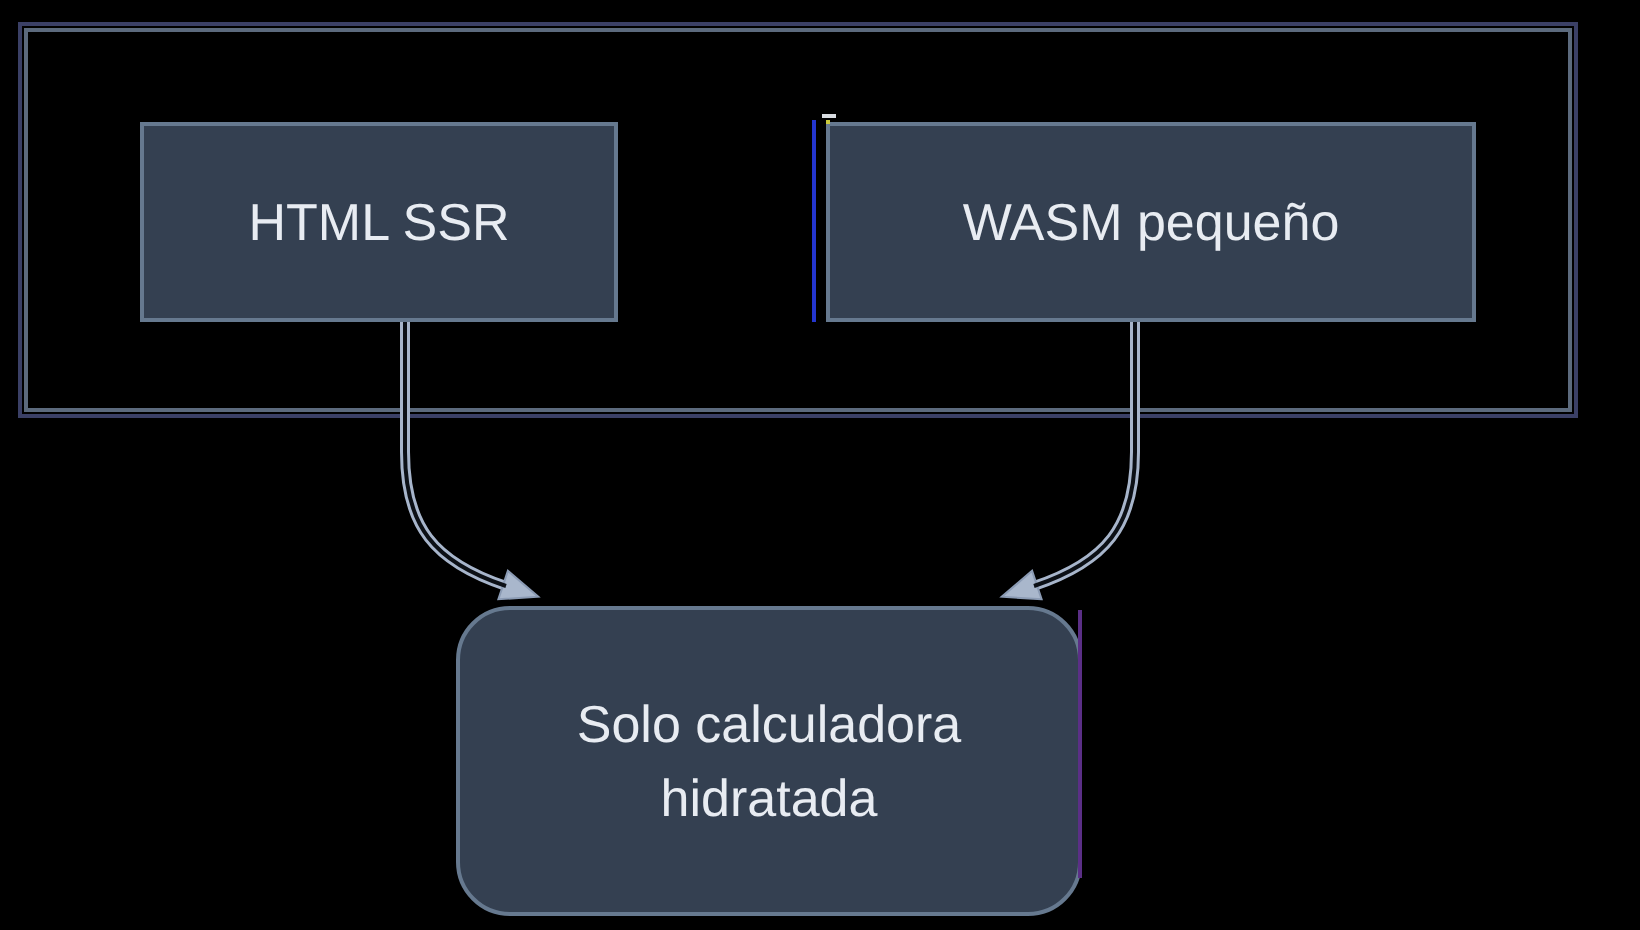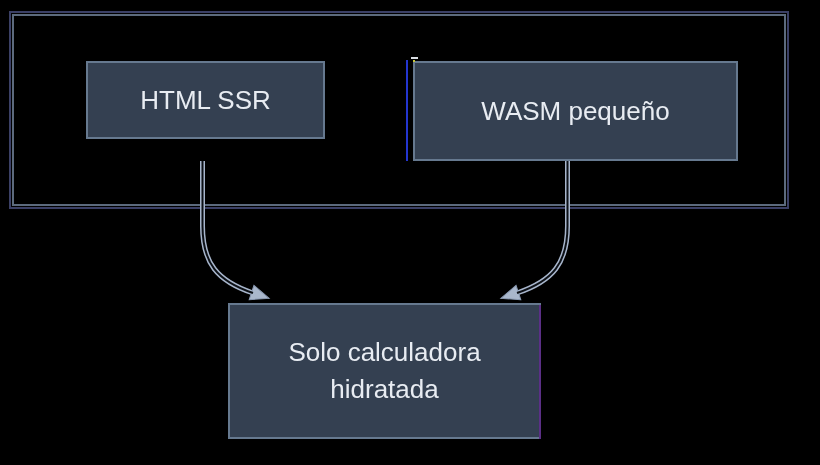--- a/index.html
+++ b/index.html
@@ -33,23 +33,23 @@
     background: #344051;
     border: 2px solid #66798f;
     color: #e8ecf2;
     font-size: 26px;
     line-height: 37px;
     display: flex;
     align-items: center;
     justify-content: center;
     text-align: center;
   }
-  .node-html-ssr   { left: 86px;  top: 61px;  width: 239px; height: 78px; }
+  .node-html-ssr   { left: 70px;  top: 61px;  width: 239px; height: 100px; }
   .node-wasm       { left: 413px; top: 61px;  width: 325px; height: 100px; }
-  .node-hydrated   { left: 228px; top: 303px; width: 313px; height: 136px; padding: 0 24px; }
+  .node-hydrated   { left: 228px; top: 303px; width: 313px; height: 155px; padding: 0 24px; border-radius: 27px; }
   .edge-layer {
     position: absolute;
     left: 0;
     top: 0;
     width: 820px;
     height: 465px;
     pointer-events: none;
   }
   .artifact {
     position: absolute;

